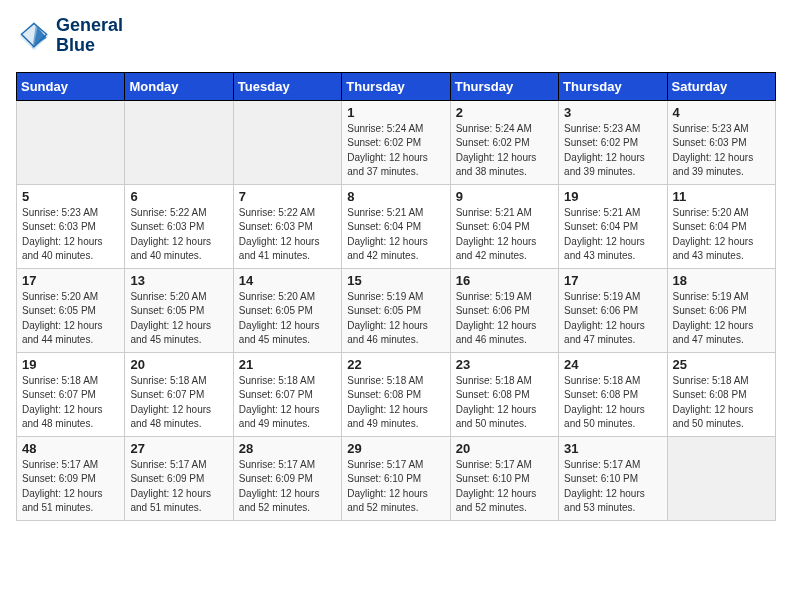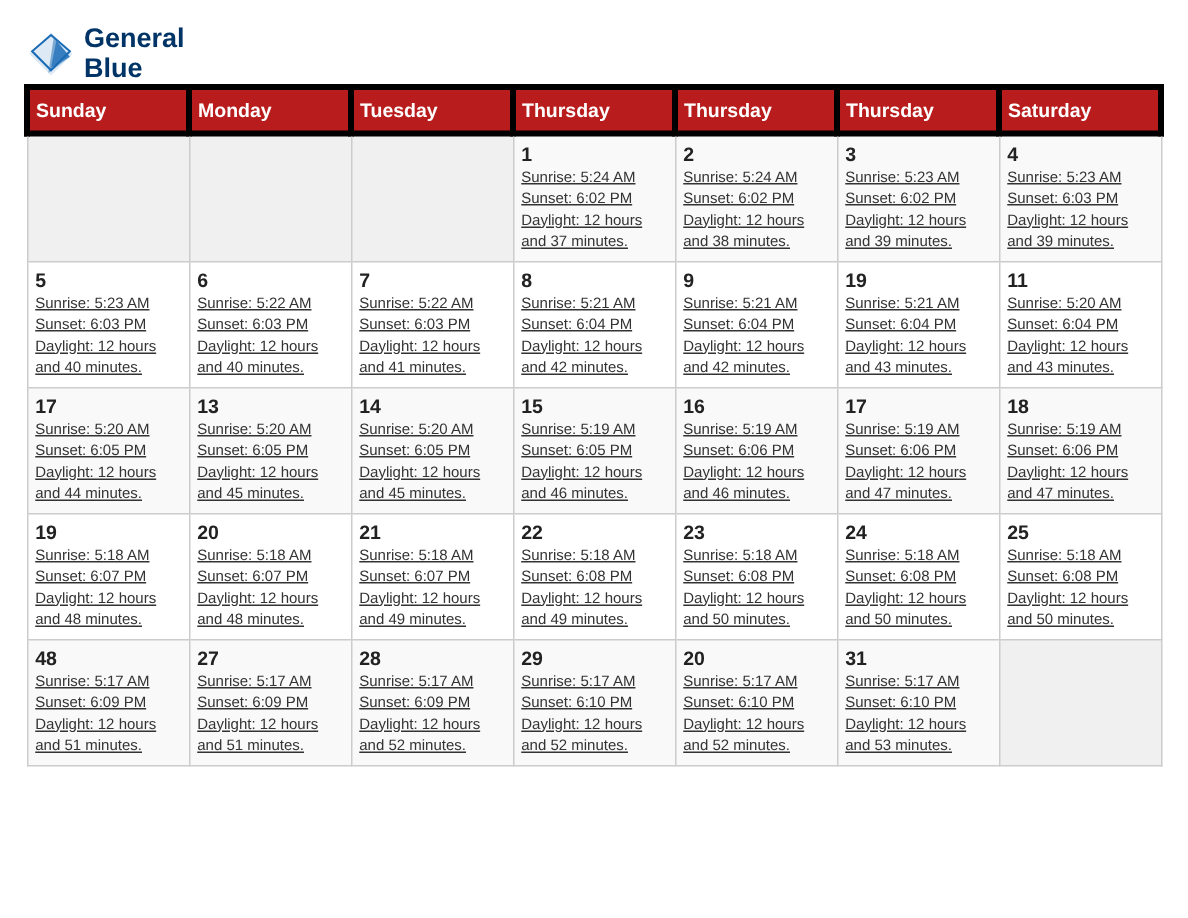--- a/index.html
+++ b/index.html
@@ -7,21 +7,21 @@
       font-family: Arial, sans-serif;
       background: #fff;
       width: 792px;
       min-height: 612px;
       padding: 16px;
     }
     .header-section {
       display: flex;
       justify-content: space-between;
       align-items: flex-start;
-      margin-bottom: 0;
+      margin-bottom: 16px;
     }
     .logo {
       display: flex;
       align-items: center;
       gap: 4px;
     }
     .logo-text {
       font-size: 18px;
       font-weight: bold;
       color: #003366;
@@ -42,27 +42,27 @@
     .location-title {
       font-size: 16px;
       color: #444;
     }
     table {
       width: 100%;
       border-collapse: collapse;
       table-layout: fixed;
     }
     thead tr th {
-      background-color: #b91c1c;
+      background-color: #1d4ed8;
       color: #fff;
       font-size: 13px;
       font-weight: bold;
       padding: 6px 4px;
       text-align: left;
-      border: 4px solid #000000;
+      border: 1px solid #000000;
     }
     tbody tr td {
       border: 1px solid #ccc;
       vertical-align: top;
       padding: 4px 5px;
       font-size: 10.5px;
       color: #222;
       height: 80px;
       background: #fff;
     }
@@ -71,21 +71,20 @@
     }
     .day-number {
       font-size: 13px;
       font-weight: bold;
       margin-bottom: 2px;
     }
     .day-info {
       font-size: 10px;
       line-height: 1.45;
       color: #333;
-      text-decoration: underline;
     }
     .empty-cell {
       background: #f0f0f0 !important;
     }
   </style>
 </head>
 <body>
 
 <div class="header-section">
   <div class="logo">

